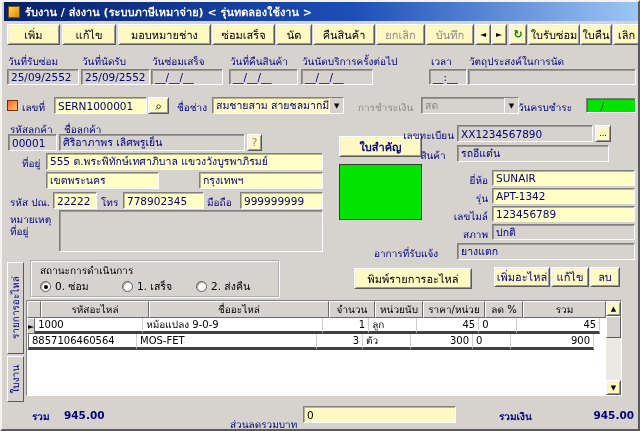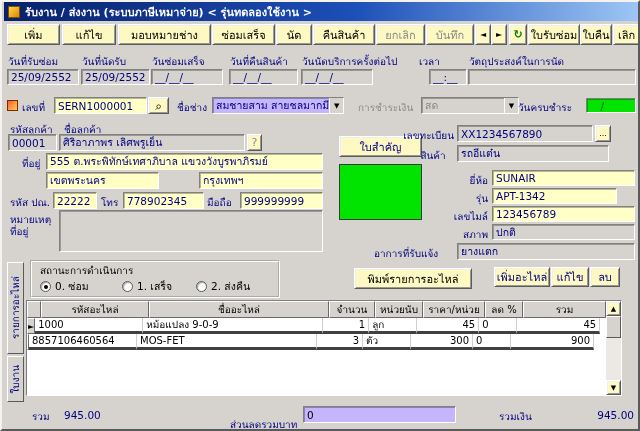--- a/index.html
+++ b/index.html
@@ -9,21 +9,21 @@
   .titlebar { left:2px; top:0; width:636px; height:19px; background:linear-gradient(90deg,#08216b 0%,#1c4fb8 55%,#9ec7f5 100%); display:flex; align-items:center; gap:5px; padding:0 4px; color:#fff; font-weight:bold; font-size:11px; white-space:nowrap; }
   .appicon { width:12px; height:12px; background:linear-gradient(135deg,#ffd34d,#e08a00); border:1px solid #7a5200; flex:0 0 auto; }
   .btn { background:#fef9c3; border:1px solid; border-color:#ffffff #5a5a5a #5a5a5a #ffffff; box-shadow:inset 1px 1px 0 #f0efeb, inset -1px -1px 0 #9a9a94; display:flex; align-items:center; justify-content:center; color:#000; font-size:11px; white-space:nowrap; cursor:default; }
   .btn.dis { color:#8a8a85; }
   .btn.blue { color:#00007f; }
   .lbl { position:absolute; color:#00007f; font-size:10px; white-space:nowrap; }
   .lbl.dis { color:#8a8a85; }
   .lbl.blk { color:#000; }
   .fld { position:absolute; background:#d6d3ce; border:1px solid; border-color:#808080 #ffffff #ffffff #808080; box-shadow:inset 1px 1px 0 rgba(0,0,0,.28); color:#00007f; display:flex; align-items:center; padding:0 3px; font-size:10.5px; white-space:nowrap; overflow:hidden; }
   .fld.yellow { background:#ffffc6; }
-  .fld.white  { background:#c4b5fd; }
+  .fld.white  { background:#fef9c3; }
   .fld.green  { background:#00e400; color:#004a00; }
   .fld.dis    { color:#8a8a85; }
   .dd { width:15px; align-self:stretch; margin:-1px -4px -1px auto; background:#d6d3ce; border:1px solid; border-color:#fff #5a5a5a #5a5a5a #fff; font-size:7px; color:#000; display:flex; align-items:center; justify-content:center; flex:0 0 auto; }
   .group { position:absolute; border:2px groove #ffffff; }
   .radio { width:11px; height:11px; border-radius:50%; background:#fff; border:1px solid #5a5a5a; box-shadow:inset 1px 1px 1px rgba(0,0,0,.35); position:relative; flex:0 0 auto; }
   .radio.on::after { content:""; position:absolute; left:3px; top:3px; width:4px; height:4px; border-radius:50%; background:#000; }
   .ritem { position:absolute; display:flex; align-items:center; gap:4px; color:#000; font-size:10.5px; }
   .vtab { position:absolute; left:5px; width:17px; background:#d6d3ce; border:1px solid; border-color:#ffffff #5a5a5a #5a5a5a #ffffff; display:flex; align-items:center; justify-content:center; }
   .vtab span { writing-mode:vertical-rl; transform:rotate(180deg); font-size:10px; color:#00007f; white-space:nowrap; }
   .grid { position:absolute; border:1px solid; border-color:#808080 #ffffff #ffffff #808080; background:#fff; display:flex; flex-direction:column; }
@@ -31,21 +31,21 @@
   .g-head > div { background:#d6d3ce; border:1px solid; border-color:#fff #6a6a6a #6a6a6a #fff; font-size:10px; color:#000; display:flex; align-items:center; justify-content:center; overflow:hidden; white-space:nowrap; }
   .g-row { display:flex; height:16px; flex:0 0 auto; }
   .g-row > div { border-right:1px solid #cfcfcf; border-bottom:3px solid #404040; font-size:10px; color:#000; display:flex; align-items:center; padding:0 3px; overflow:hidden; white-space:nowrap; }
   .g-row > .sel { background:#d6d3ce; border:1px solid; border-color:#fff #6a6a6a #6a6a6a #fff; justify-content:center; padding:0; font-size:8px; }
   .num { justify-content:flex-end; }
   .sb { position:absolute; width:15px; background:#ece9e4; }
   .sb .sbtn { position:absolute; left:0; width:15px; height:15px; font-size:7px; }
   .sb .thumb { position:absolute; left:0; top:15px; width:15px; height:22px; background:#d6d3ce; border:1px solid; border-color:#fff #5a5a5a #5a5a5a #fff; }
   .greenbox { position:absolute; background:#00e400; border:1px solid #3a3a3a; }
   .navy { color:#00007f; }
-  .bold { font-weight:normal; }
+  .bold { font-weight:bold; }
 </style>
 </head>
 <body>
 
 <div class="win">
 
   <div class="titlebar abs">
     <span class="appicon"></span>
     <span>รับงาน / ส่งงาน (ระบบภาษีเหมาจ่าย) &lt; รุ่นทดลองใช้งาน &gt;</span>
   </div>
@@ -66,21 +66,21 @@
     <div class="btn abs" style="left:578px;top:1px;width:32px;height:21px;">ใบคืน</div>
     <div class="btn abs" style="left:611px;top:1px;width:27px;height:21px;">เลิก</div>
   </div>
 
   <div>
     <span class="lbl" style="left:6px;top:52px;">วันที่รับซ่อม</span>
     <span class="lbl" style="left:80px;top:52px;">วันที่นัดรับ</span>
     <span class="lbl" style="left:150px;top:52px;">วันซ่อมเสร็จ</span>
     <span class="lbl" style="left:228px;top:52px;">วันที่คืนสินค้า</span>
     <span class="lbl" style="left:300px;top:52px;">วันนัดบริการครั้งต่อไป</span>
-    <span class="lbl" style="left:417px;top:52px;">เวลา</span>
+    <span class="lbl" style="left:429px;top:52px;">เวลา</span>
     <span class="lbl" style="left:467px;top:52px;">วัตถุประสงค์ในการนัด</span>
     <div class="fld" style="left:5px;top:67px;width:72px;height:16px;">25/09/2552</div>
     <div class="fld" style="left:79px;top:67px;width:69px;height:16px;">25/09/2552</div>
     <div class="fld" style="left:149px;top:67px;width:72px;height:16px;">__/__/__</div>
     <div class="fld" style="left:227px;top:67px;width:69px;height:16px;">__/__/__</div>
     <div class="fld" style="left:299px;top:67px;width:72px;height:16px;">__/__/__</div>
     <div class="fld" style="left:427px;top:67px;width:38px;height:16px;">__:__</div>
     <div class="fld" style="left:466px;top:67px;width:168px;height:16px;"></div>
   </div>
 
@@ -130,21 +130,21 @@
 
   <div>
     <span class="lbl" style="left:390px;top:126px;width:62px;text-align:right;">เลขทะเบียน</span>
     <div class="fld" style="left:455px;top:123px;width:136px;height:17px;">XX1234567890</div>
     <div class="btn abs" style="left:593px;top:123px;width:16px;height:17px;font-size:8px;">...</div>
     <span class="lbl" style="left:410px;top:146px;width:42px;text-align:center;">สินค้า</span>
     <div class="fld" style="left:455px;top:143px;width:152px;height:17px;">รถอีแต๋น</div>
     <span class="lbl" style="left:448px;top:171px;width:38px;text-align:right;">ยี่ห้อ</span>
     <div class="fld yellow" style="left:490px;top:168px;width:143px;height:16px;">SUNAIR</div>
     <span class="lbl" style="left:454px;top:189px;width:32px;text-align:right;">รุ่น</span>
-    <div class="fld yellow" style="left:490px;top:186px;width:125px;height:16px;">APT-1342</div>
+    <div class="fld yellow" style="left:490px;top:186px;width:143px;height:16px;">APT-1342</div>
     <span class="lbl" style="left:438px;top:207px;width:48px;text-align:right;">เลขไมล์</span>
     <div class="fld yellow" style="left:490px;top:204px;width:143px;height:16px;">123456789</div>
     <span class="lbl" style="left:448px;top:225px;width:38px;text-align:right;">สภาพ</span>
     <div class="fld" style="left:490px;top:222px;width:143px;height:16px;">ปกติ</div>
     <span class="lbl" style="left:372px;top:244px;">อาการที่รับแจ้ง</span>
     <div class="fld" style="left:455px;top:241px;width:178px;height:17px;">ยางแตก</div>
   </div>
 
   <div>
     <div class="vtab" style="top:260px;height:92px;">

